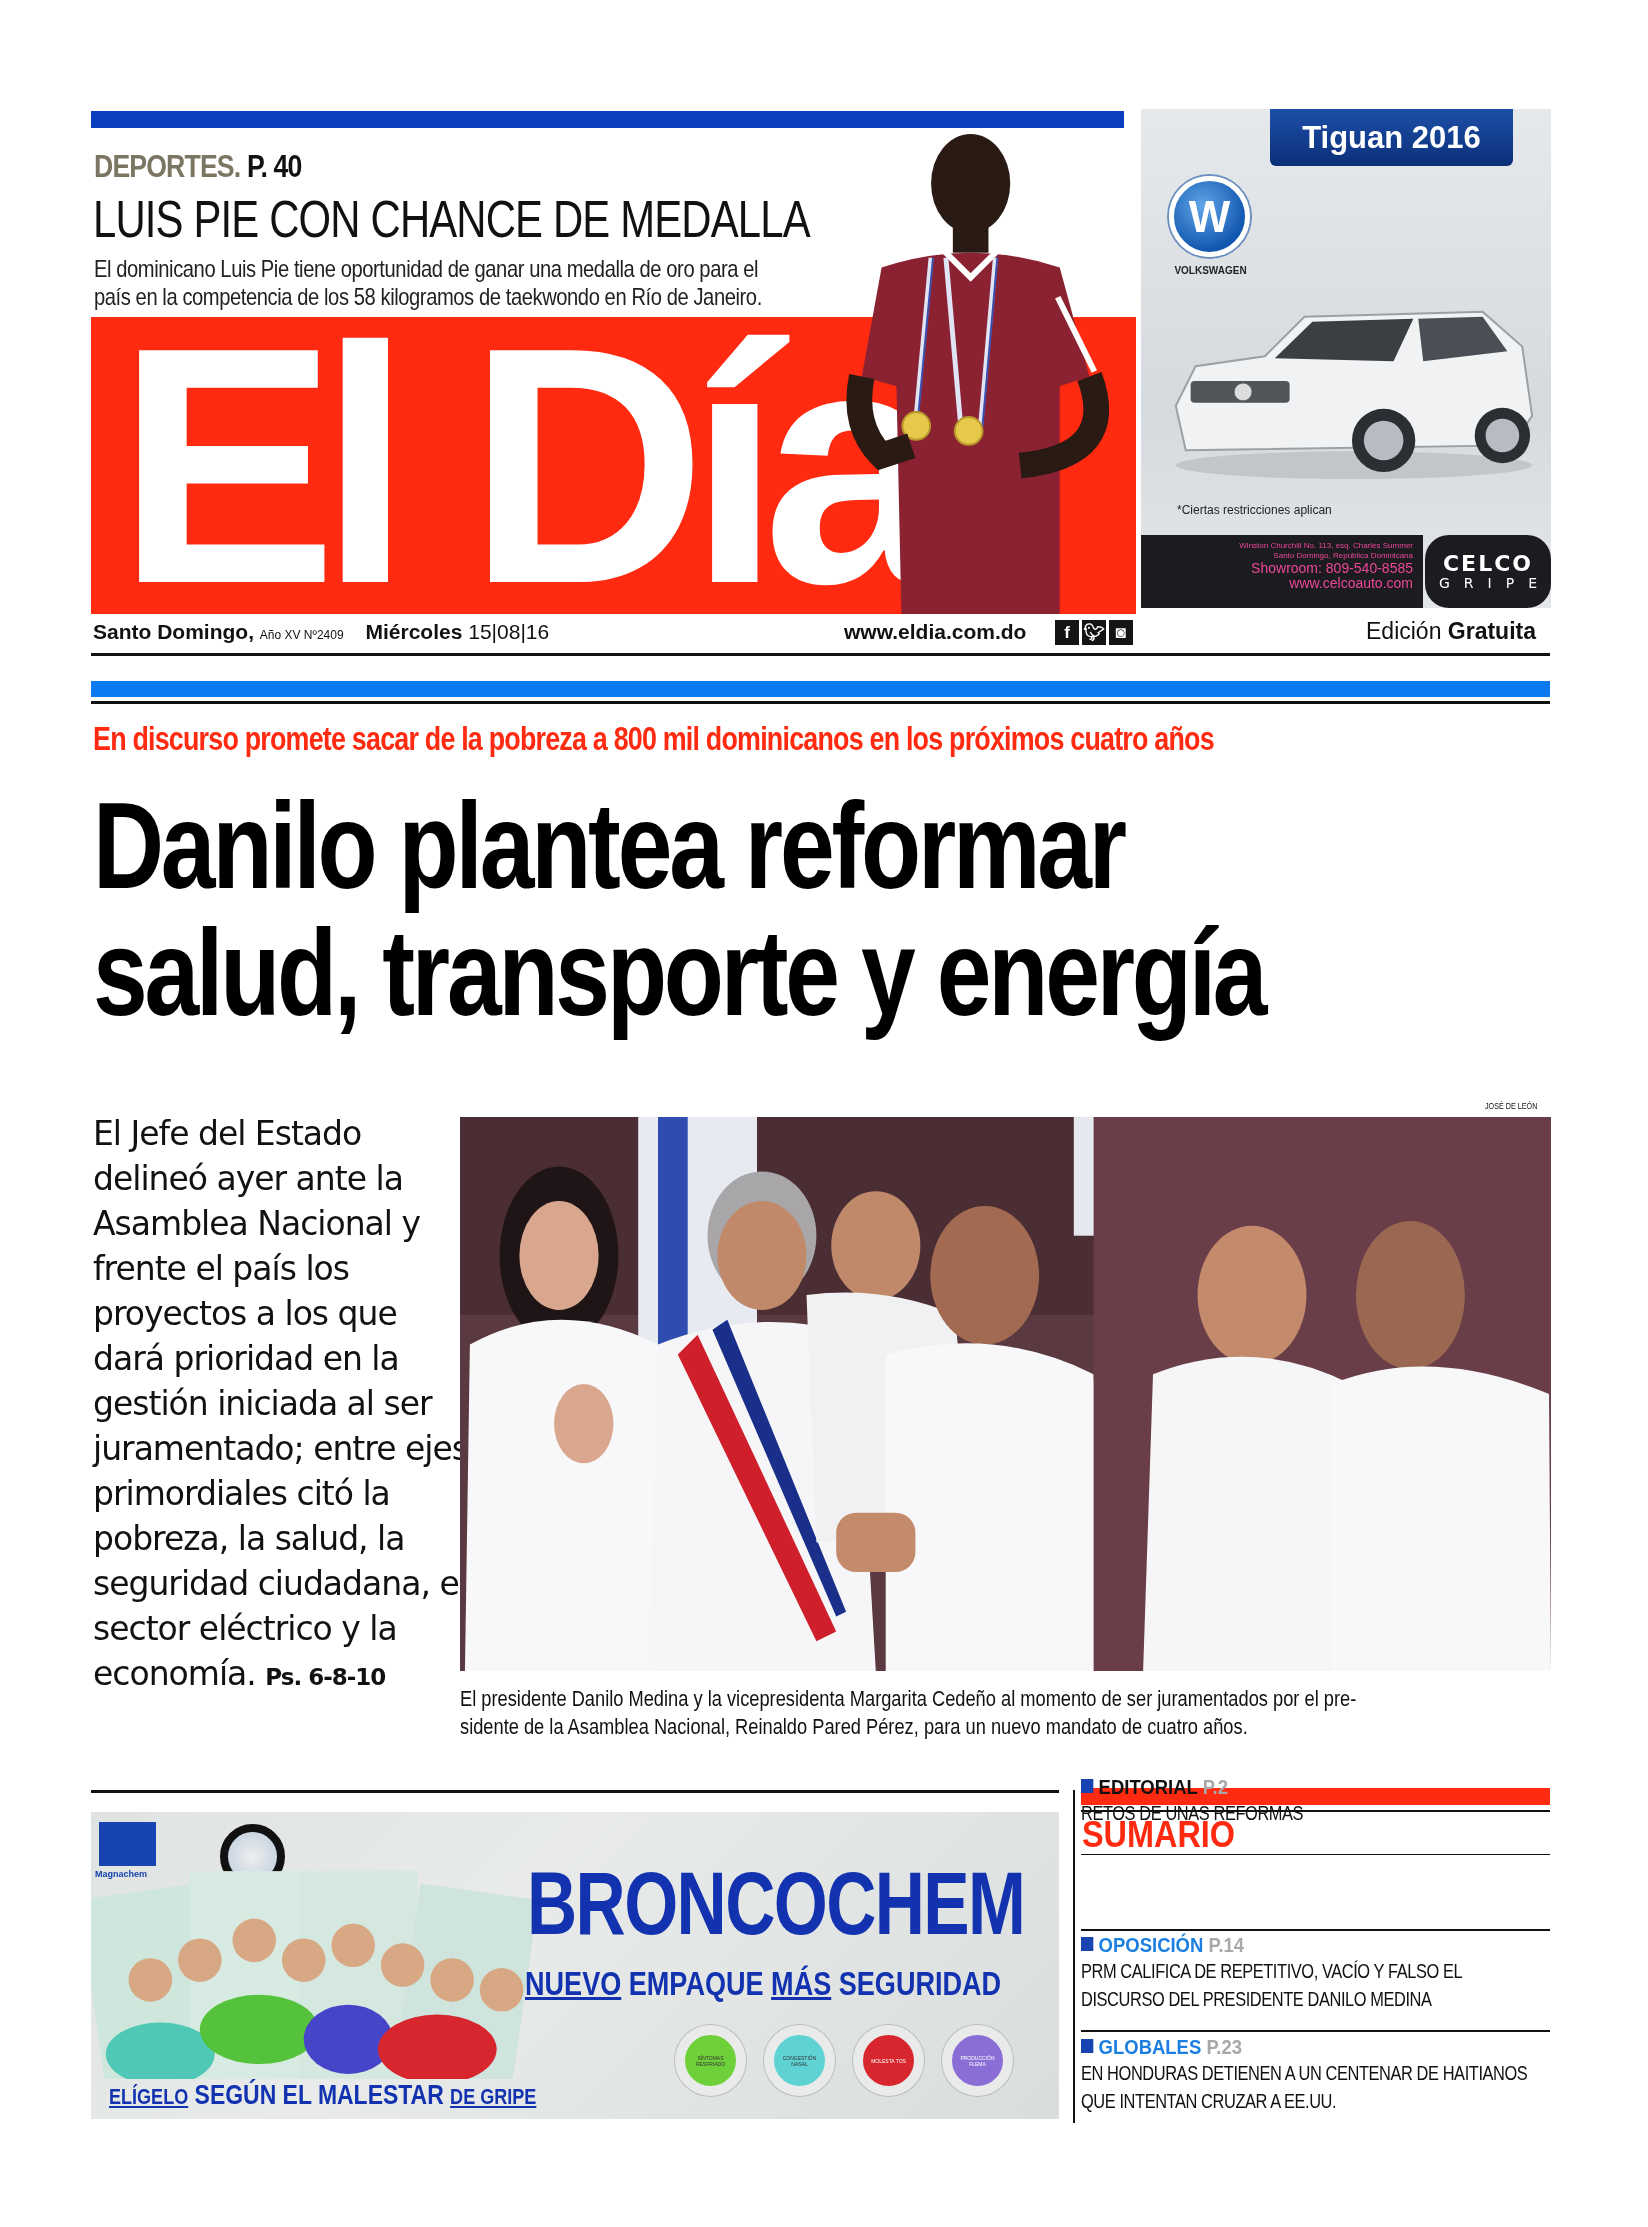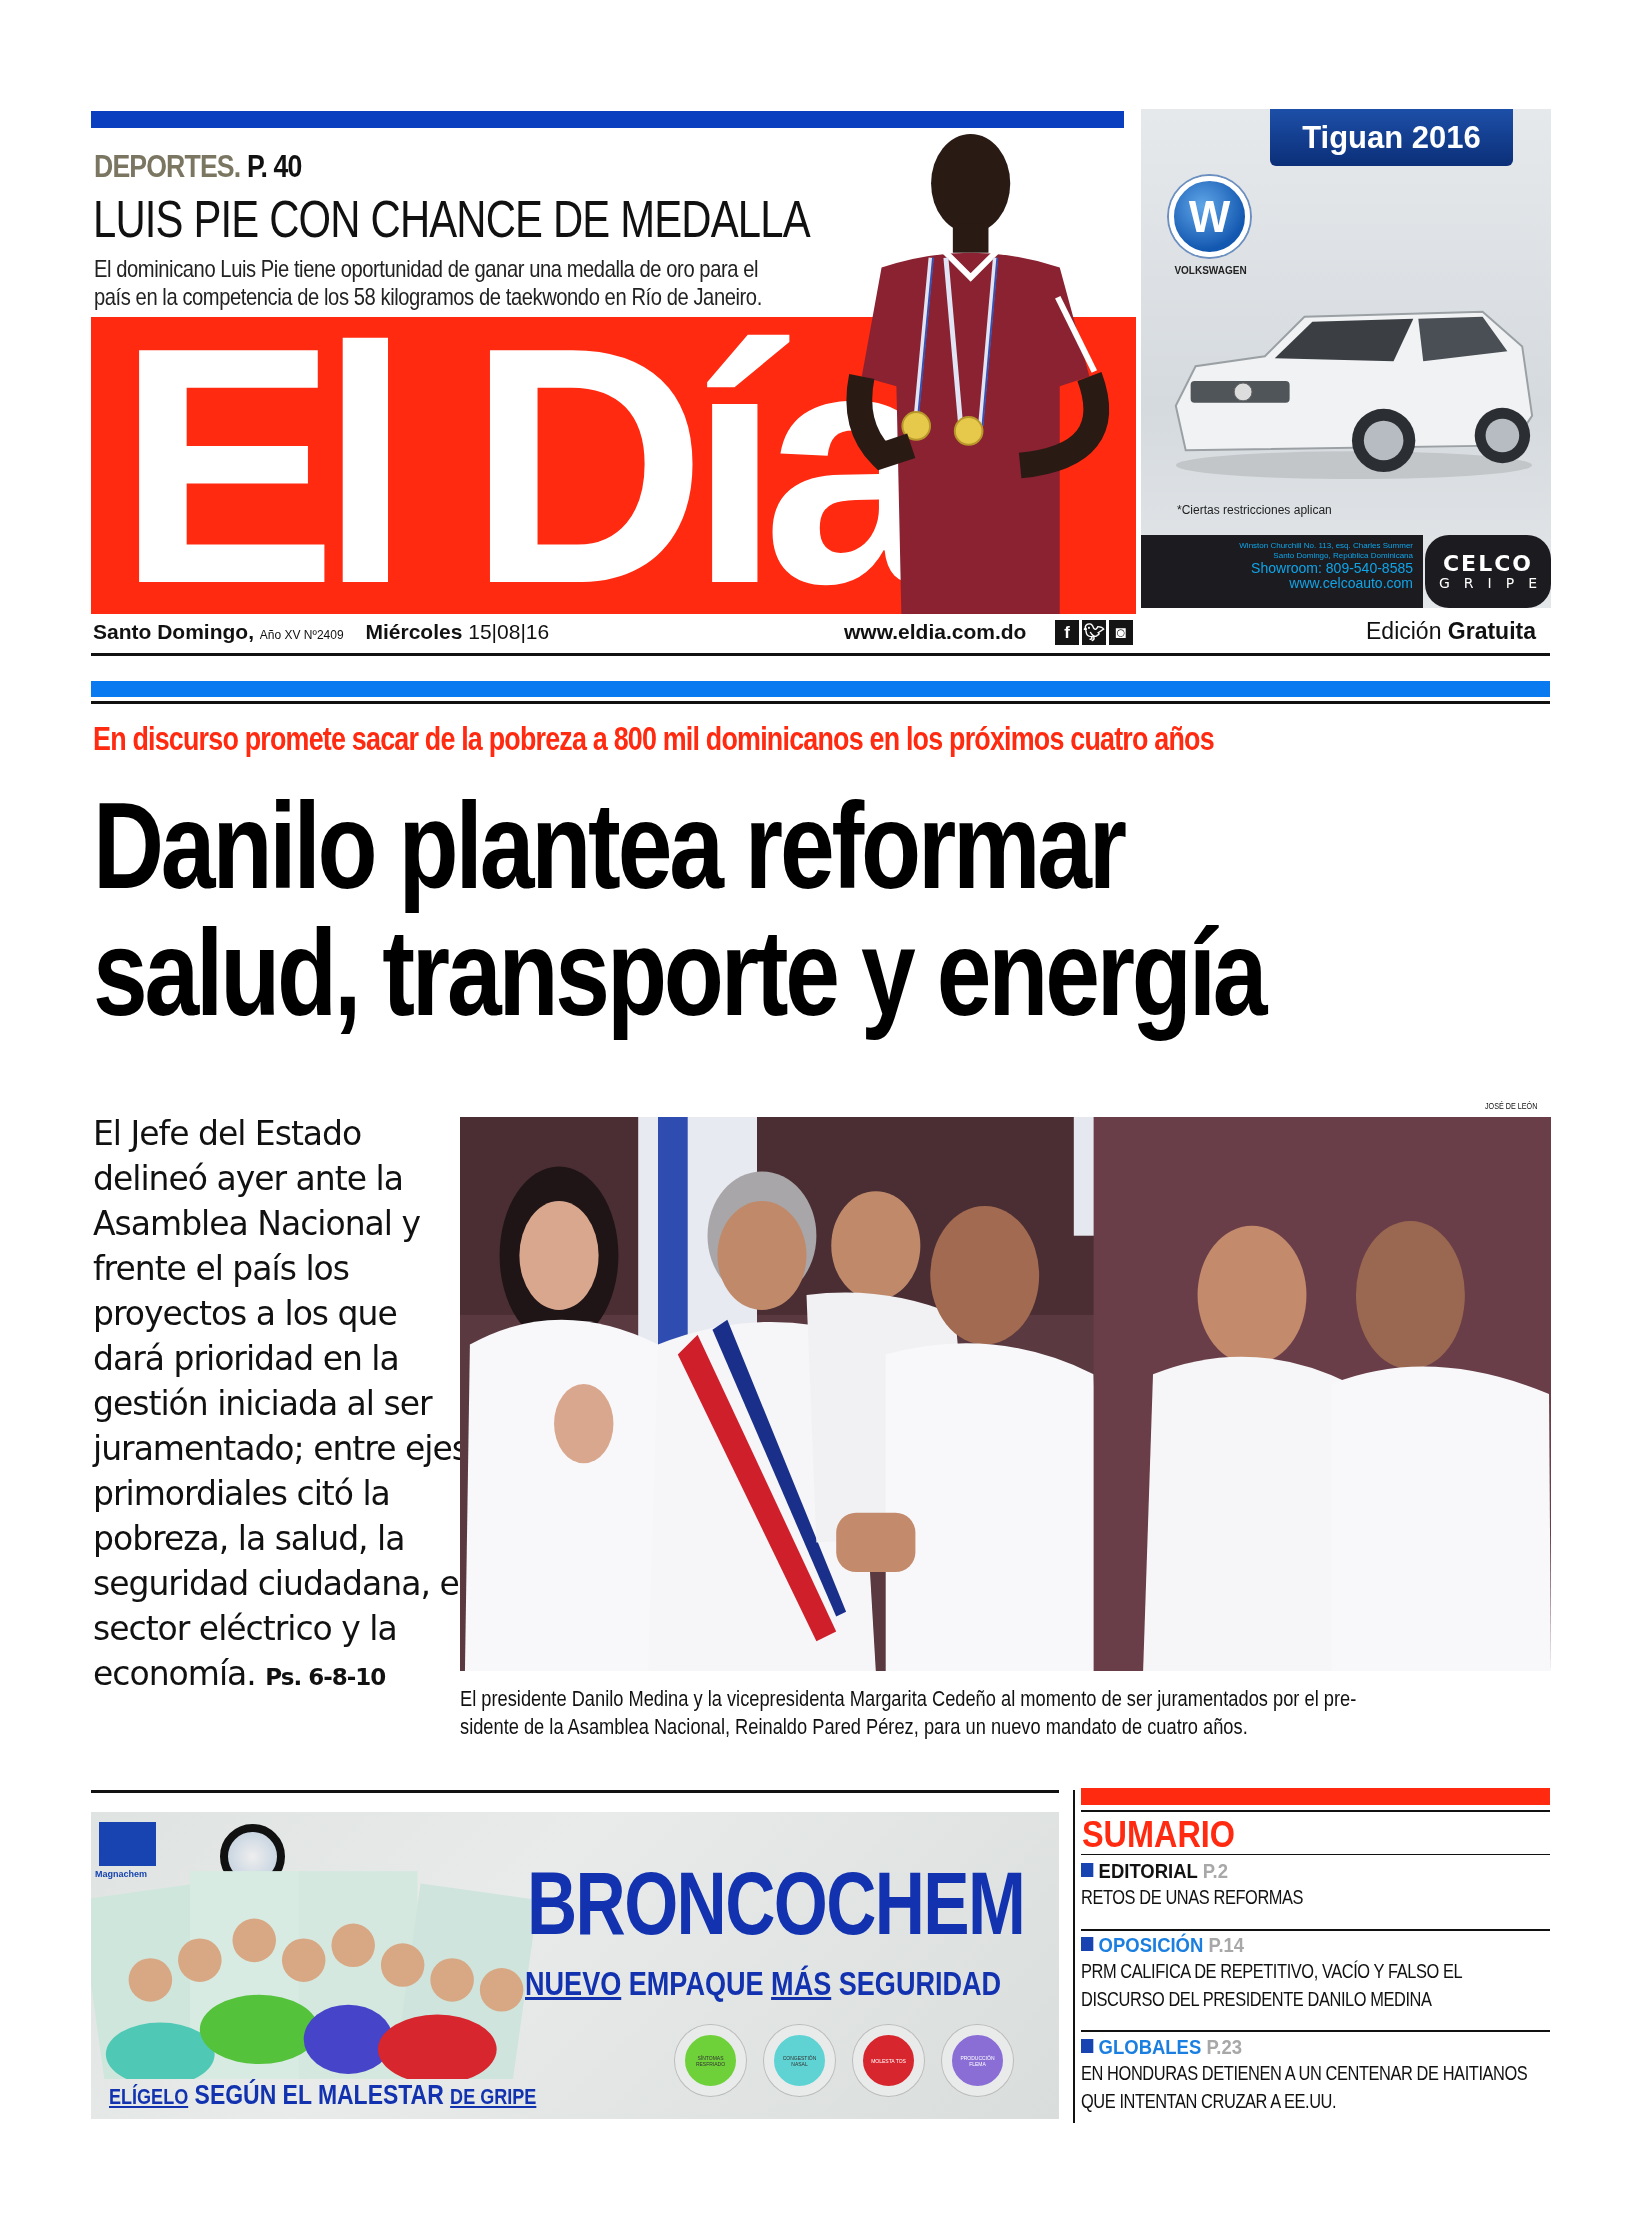--- a/index.html
+++ b/index.html
@@ -29,21 +29,21 @@
   .vw-logo { position: absolute; left: 28px; top: 67px; width: 81px; height: 81px; border-radius: 50%; background: radial-gradient(circle at 40% 35%, #5fa6e8, #1358b0 70%); border: 5px solid #fff; box-shadow: 0 0 0 2px #6b8fc0; display: flex; align-items: center; justify-content: center; color: #fff; font-weight: bold; font-size: 44px; }
   .vw-brand { position: absolute; left: 20px; top: 156px; width: 99px; text-align: center; font-size: 10px; font-weight: bold; color: #222; }
   .vw-offer { position: absolute; left: 149px; top: 71px; width: 228px; text-align: center; color: #111; }
   .vw-offer .big { font-size: 28px; font-weight: bold; }
   .vw-offer .big small { font-size: 20px; }
   .vw-offer .sub { font-size: 12px; line-height: 13px; }
   .vw-offer .note { font-size: 10px; margin-top: 4px; }
   .vw-car { position: absolute; left: 15px; top: 178px; width: 386px; height: 198px; }
   .vw-disclaimer { position: absolute; left: 36px; top: 394px; font-size: 12px; color: #222; }
   .vw-footer { position: absolute; left: 0; top: 426px; width: 410px; height: 73px; display: flex; }
-  .vw-addr { width: 285px; background: #1c1b1f; color: #0ea5e9; text-align: right; padding: 6px 10px 0 0; }
+  .vw-addr { width: 285px; background: #1c1b1f; color: #ec4899; text-align: right; padding: 6px 10px 0 0; }
   .vw-addr .l1 { font-size: 8px; line-height: 10px; }
   .vw-addr .l2 { font-size: 14px; line-height: 15px; }
   .vw-celco { flex: 1; margin-left: 2px; background: #1c1b1f; color: #fff; display: flex; flex-direction: column; align-items: center; justify-content: center; font-family: "DejaVu Sans", sans-serif; border-radius: 24px; }
   .vw-celco .c1 { font-size: 22px; font-weight: bold; letter-spacing: 2px; line-height: 22px; }
   .vw-celco .c2 { font-size: 14px; letter-spacing: 14px; line-height: 16px; padding-left: 14px; }
 
   
   .dateline { left: 93px; top: 620px; width: 1457px; height: 30px; font-size: 21px; white-space: nowrap; }
   .dateline .city { font-weight: bold; }
   .dateline .issue { font-size: 12px; }
@@ -280,21 +280,21 @@
         <span>PRODUCCIÓN FLEMA</span>
       </div>
   </div>
 </div>
 
 <div class="abs sum-red"></div>
 <div class="abs sum-rule1"></div>
 <div class="abs sum-title">SUMARIO</div>
 <div class="abs sum-rule2"></div>
 
-<div class="abs sum-item" style="top:1859px">
+<div class="abs sum-item" style="top:1775px">
   <div class="head"><span class="sq"></span><span style="color:#111">EDITORIAL</span> <span class="pg">P.2</span></div>
   <div class="text">RETOS DE UNAS REFORMAS</div>
 </div>
 <div class="abs sum-sep" style="top:1929px"></div>
 
 <div class="abs sum-item" style="top:1933px">
   <div class="head"><span class="sq"></span><span style="color:#1a7fe0">OPOSICIÓN</span> <span class="pg">P.14</span></div>
   <div class="text">PRM CALIFICA DE REPETITIVO, VACÍO Y FALSO EL DISCURSO DEL PRESIDENTE DANILO MEDINA</div>
 </div>
 <div class="abs sum-sep" style="top:2030px"></div>

